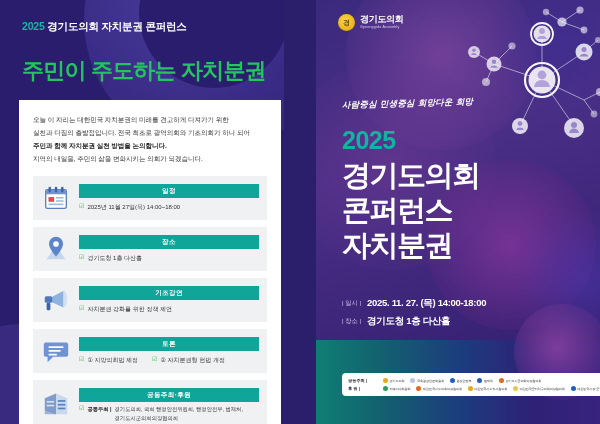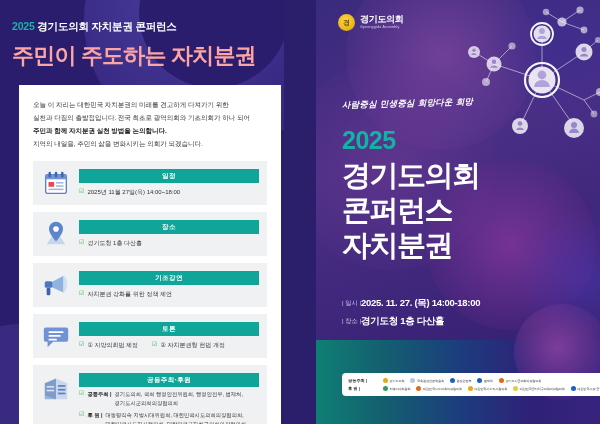--- a/index.html
+++ b/index.html
@@ -27,25 +27,25 @@
     position:absolute; right:-5px; top:-62px;
     width:150px; height:150px; border-radius:50%;
     background:#2b1d6e;
   }
   .left-blob-c {
     position:absolute; left:-70px; bottom:-80px;
     width:180px; height:180px; border-radius:50%;
     background:rgba(90,70,170,.30);
   }
 
-  .left-head { position:relative; padding:20px 22px 0 12px; z-index:3; }
+  .left-head { position:relative; padding:20px 22px 0 22px; z-index:3; }
   .kicker { font-size:10.5px; font-weight:bold; color:#ffffff; letter-spacing:-.2px; }
   .kicker .yr { color:#18b5a3; }
   .headline {
-    margin-top:7px; font-size:22px; font-weight:bold; color:#fca5a5;
+    margin-top:22px; font-size:22px; font-weight:bold; color:#22c55e;
     letter-spacing:-.8px; white-space:nowrap;
   }
 
   .card {
     position:relative; z-index:4;
     margin:14px 19px 0 19px;
     width:262px; background:#ffffff;
     padding:14px 14px 14px 14px;
     min-height:322px;
   }
@@ -107,21 +107,21 @@
     font-family:"DejaVu Serif",serif;
     font-size:8.5px; font-style:italic; font-weight:bold; color:#ffffff;
     letter-spacing:.2px; transform:rotate(-1.6deg); white-space:nowrap;
   }
   .r-year { position:absolute; left:26px; top:126px; z-index:6;
     font-size:25px; font-weight:bold; color:#11b3a2; letter-spacing:-.5px; }
   .r-title { position:absolute; left:26px; top:158px; z-index:6;
     font-size:29px; font-weight:bold; color:#ffffff; line-height:1.2; letter-spacing:-1.5px; }
 
   .r-meta { position:absolute; left:26px; top:297px; z-index:7; }
-  .r-meta-row { display:flex; align-items:center; margin-bottom:5px;text-align:right; }
+  .r-meta-row { display:flex; align-items:center; gap:6px; margin-bottom:5px;text-align:right; }
   .r-tag { font-size:6.2px; color:#cfc6ec; white-space:nowrap; }
   .r-val { font-size:9.5px; font-weight:bold; color:#ffffff; letter-spacing:-.3px; white-space:nowrap; }
 
   .spon-bar {
     position:absolute; left:26px; bottom:28px; z-index:8;
     width:268px; background:#ffffff; border-radius:4px;
     padding:5px 6px; display:flex; flex-direction:column; gap:3px;
   }
   .spon-row { display:flex; align-items:center; gap:5px; }
   .spon-lbl { font-size:4.2px; font-weight:bold; color:#333; white-space:nowrap; min-width:30px; }

